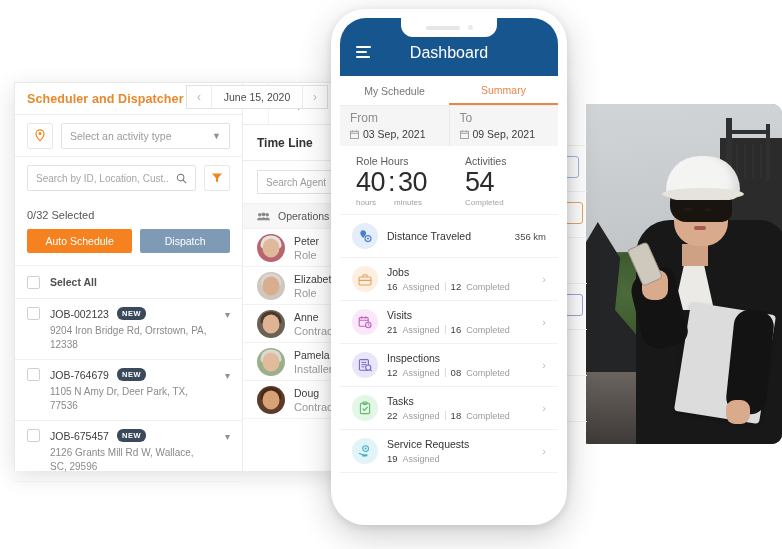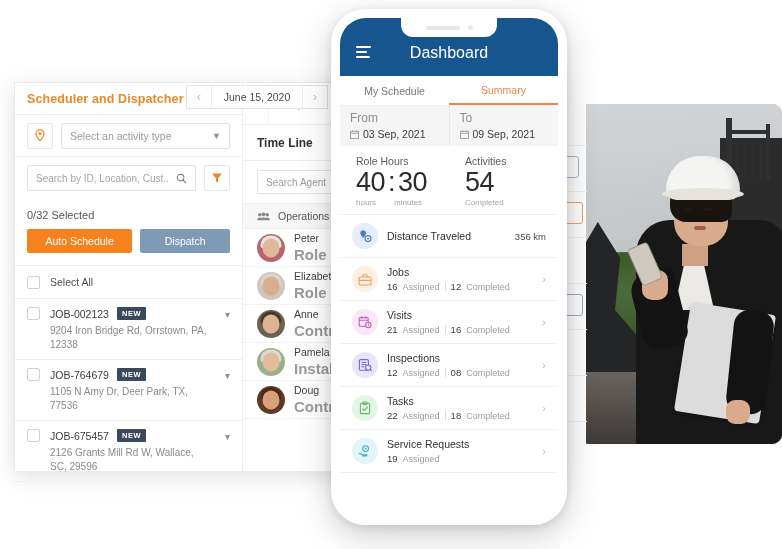--- a/index.html
+++ b/index.html
@@ -107,30 +107,30 @@
     display:flex; align-items:center; justify-content:center; background:#fff; }
 
   .sel-count { padding:10px 12px 4px; font-size:11px; color:#555; }
   .btn-row { display:flex; gap:8px; padding:4px 12px 12px; }
   .btn { height:24px; border:0; border-radius:2px; color:#fff; font-size:10.5px;
     display:flex; align-items:center; justify-content:center; font-family:inherit; }
   .btn.auto { background:#f5821f; width:108px; }
   .btn.disp { background:#7e9ab4; width:92px; }
 
   .list-head { display:flex; align-items:center; gap:10px; height:30px; padding:16px 12px;
-    border-top:1px solid #efefef; border-bottom:1px solid #efefef; }
+    border-top:1px solid #efefef; border-bottom:1px solid #efefef;font-weight:bold; }
   .cbox { width:13px; height:13px; border:1px solid #cfcfcf; border-radius:2px; background:#fff; }
   .list-head span { font-size:10.5px; color:#4f4f4f; }
 
   .job { display:flex; gap:10px; padding:8px 12px 8px 12px; border-bottom:1px solid #f0f0f0; position:relative; }
   .job-main { flex:1; }
   .job-top { display:flex; align-items:center; gap:8px; }
   .job-id { font-size:10.5px; color:#3c3c3c; }
   .badge-new { background:#3a4a5c; color:#fff; font-size:7.5px; font-weight:bold; letter-spacing:.6px;
-    padding:2px 5px; border-radius:1px; }
+    padding:2px 5px; border-radius:6px; }
   .job-addr { font-size:10px; color:#8a8a8a; margin-top:4px; line-height:1.35; max-width:160px; }
   .job-chev { color:#8f8f8f; font-size:10px; align-self:flex-start; margin-top:2px; }
 
   
   .rp-tabs { height:42px; display:flex; align-items:center; border-bottom:1px solid #ececec; }
   .rp-back { width:26px; height:42px; display:flex; align-items:center; justify-content:center;
     color:#777; font-size:12px; border-right:1px solid #f2f2f2; }
   .rp-tab { padding:0 14px; font-size:10.5px; color:#9b9b9b; }
   .rp-title { padding:11px 14px 10px; font-size:12px; font-weight:bold; color:#333;
     border-bottom:1px solid #ececec; }
@@ -141,21 +141,21 @@
     border-top:1px solid #efefef; border-bottom:1px solid #efefef; font-size:10.5px; color:#555; }
   .agent { display:flex; align-items:center; gap:9px; padding:5px 14px; height:38px;
     border-bottom:1px solid #f2f2f2; }
   .av { width:28px; height:28px; border-radius:50%; flex:none; position:relative; overflow:hidden; }
   .av .face { position:absolute; left:50%; top:52%; width:17px; height:19px; transform:translate(-50%,-50%);
     border-radius:50%; }
   .av .hair { position:absolute; left:50%; top:30%; width:21px; height:13px; transform:translate(-50%,-50%);
     border-radius:11px 11px 4px 4px; }
   .agent-txt { min-width:0; }
   .agent-name { font-size:10.5px; color:#3f3f3f; white-space:nowrap; }
-  .agent-role { font-size:15px; color:#9a9a9a; white-space:nowrap; margin-top:2px;font-weight:bold; }
+  .agent-role { font-size:11px; color:#9a9a9a; white-space:nowrap; margin-top:2px; }
 
   
   .phone {
     position:absolute; left:331px; top:9px; width:236px; height:516px;
     background:#fff; border-radius:34px;
     box-shadow: 0 10px 34px rgba(0,0,0,.20), 0 2px 8px rgba(0,0,0,.10);
     overflow:hidden; z-index:10;
   }
   .phone-inner { position:absolute; left:9px; top:9px; width:218px; height:498px;
     background:#fff; border-radius:26px; overflow:hidden; }

